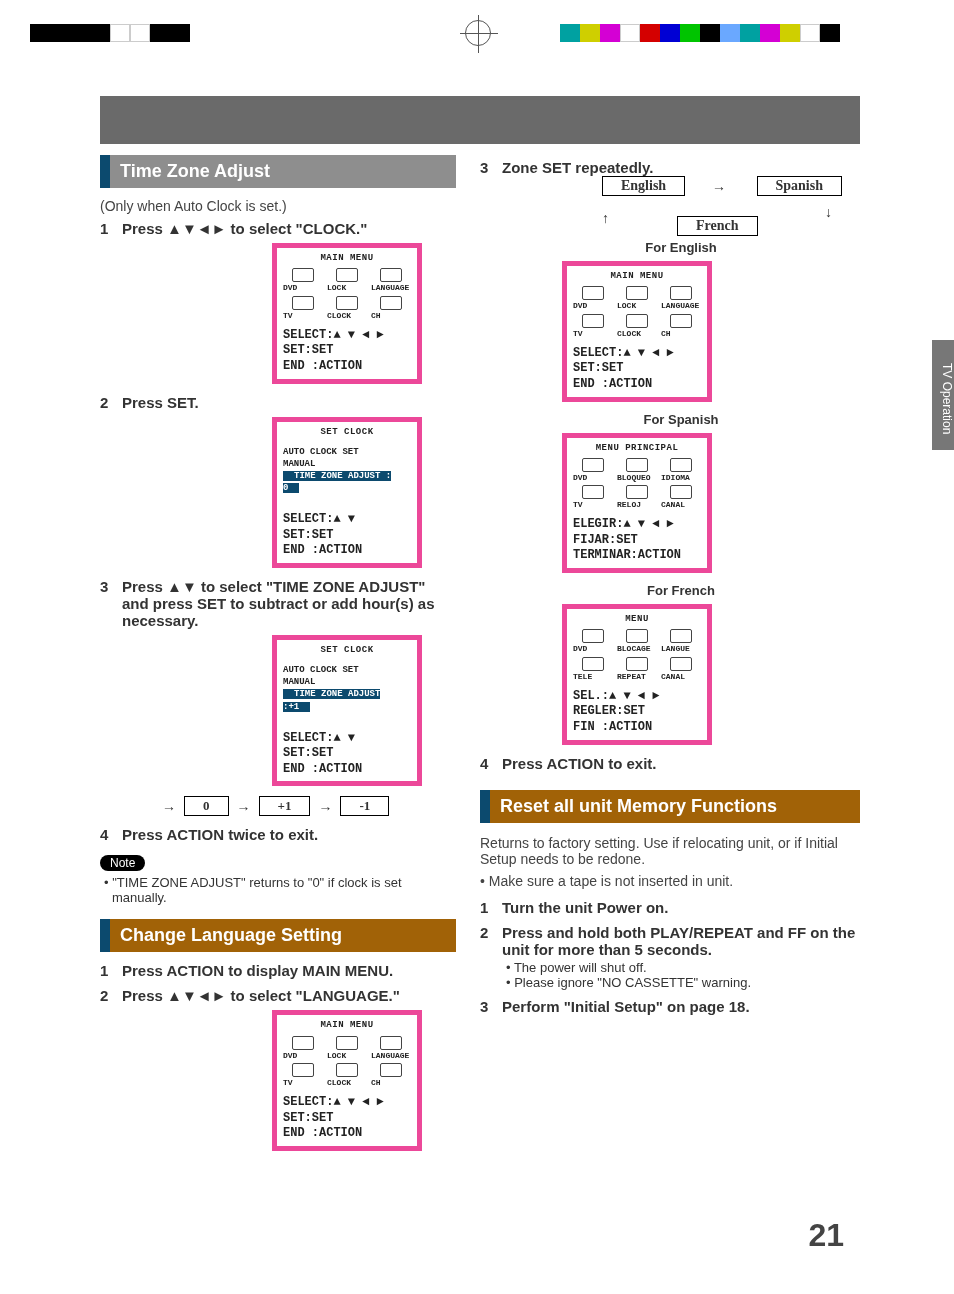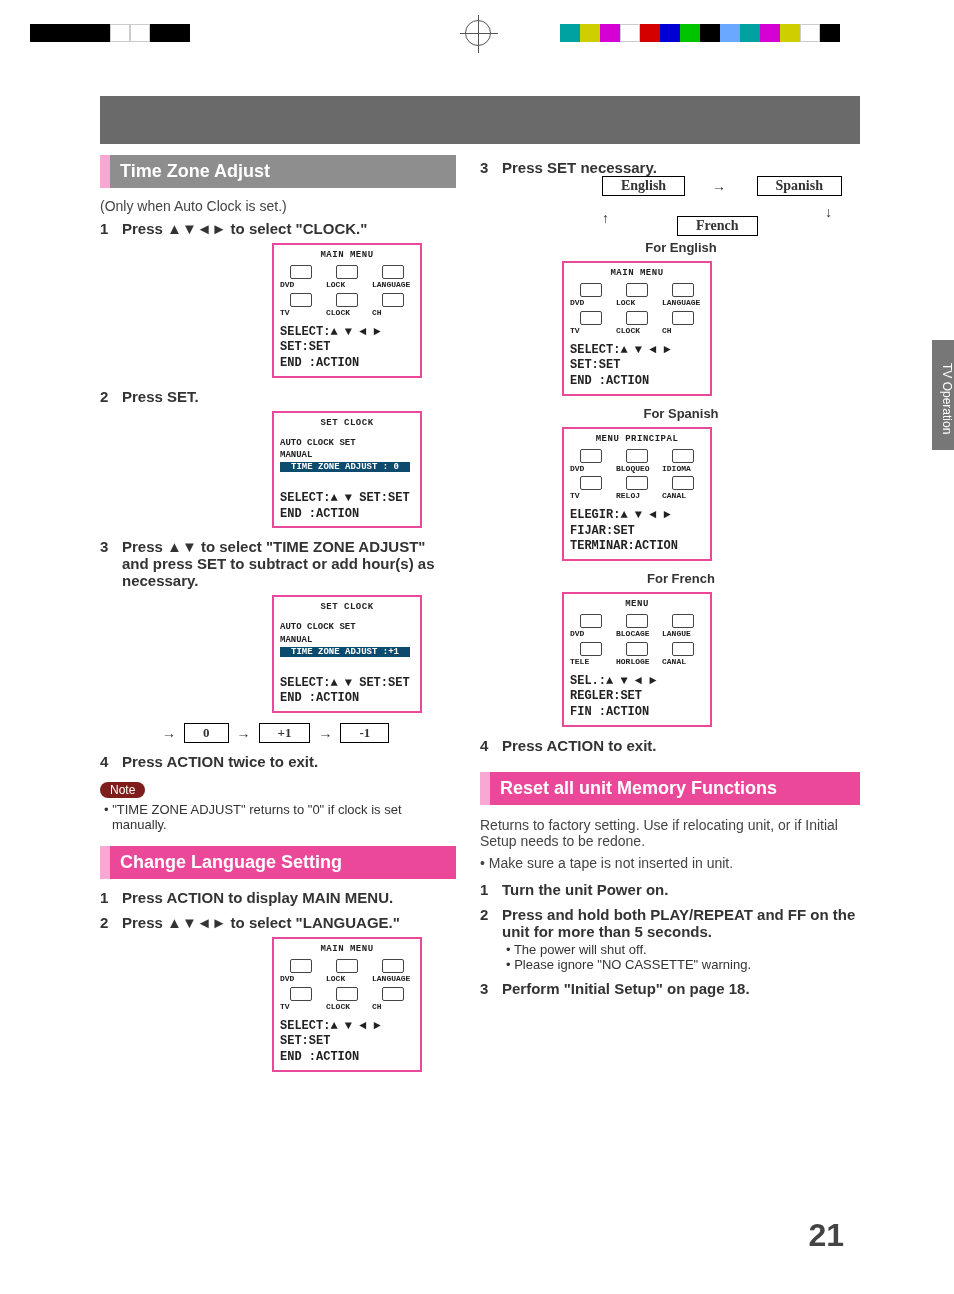--- a/index.html
+++ b/index.html
@@ -29,41 +29,41 @@
   .page {
     position: absolute;
     top: 155px; left: 100px;
     width: 760px;
   }
   .cols { display: flex; gap: 24px; }
   .col { width: 50%; }
 
   .sec-head {
     background: #8e8e8e;
-    border-left: 10px solid #f9a8d4;
+    border-left: 10px solid #0c4a6e;
     color: #fff;
     font-weight: bold;
     font-size: 18px;
     padding: 6px 10px;
     margin-bottom: 6px;
     display: inline-block;
     width: 100%;
   }
-  .sec-head.light { background: #ec4899; }
+  .sec-head.light { background: #a16207; }
   .sub { font-size: 14px; color: #444; margin: 4px 0 6px; }
   ol.steps { list-style: none; counter-reset: s; }
   ol.steps > li { counter-increment: s; position: relative; padding-left: 22px; margin: 4px 0 8px; font-weight: bold; font-size: 15px; color: #333; }
   ol.steps > li::before { content: counter(s); position: absolute; left: 0; top: 0; font-weight: bold; }
   ol.steps > li .body { font-weight: normal; font-size: 13px; color: #333; margin-top: 2px; }
-  .note-pill { display:inline-block; background:#7f1d1d; color:#fff; border-radius:9px; font-size:12px; padding:1px 10px; margin: 4px 0; }
+  .note-pill { display:inline-block; background:#000000; color:#fff; border-radius:9px; font-size:12px; padding:1px 10px; margin: 4px 0; }
   .bullet { font-size: 13px; padding-left: 12px; text-indent: -8px; color:#333; }
   .screen {
     width: 150px;
     margin: 6px 0 10px 150px;
-    border: 2px solid #ec4899;
+    border: 5px solid #ec4899;
     font-family: "Courier New", monospace;
     font-size: 9px;
     color: #222;
     padding: 4px 6px 4px;
     line-height: 1.35;
     background: #fff;
   }
   .screen .title { text-align: center; margin-bottom: 4px; letter-spacing: 0.5px; }
   .screen .grid { display: grid; grid-template-columns: repeat(3, 1fr); gap: 2px 4px; font-size: 8px; }
   .screen .grid .ic { width: 22px; height: 14px; margin: 0 auto 1px; border:1px solid #444; border-radius:2px; position:relative; }
@@ -229,21 +229,21 @@
             <div>SELECT:▲ ▼ ◄ ►   SET:SET</div>
             <div>END   :ACTION</div>
           </div>
         </div>
       </li>
     </ol>
   </div>
 
   <div class="col">
     <ol class="steps" start="3" style="counter-reset: s 2;">
-      <li><span>Press SET necessary.</span>
+      <li><span>Zone SET repeatedly.</span>
         <div class="cycle">
           <div class="n" style="top:0; left:20px">English</div>
           <div class="n" style="top:0; right:20px">Spanish</div>
           <div class="n" style="bottom:0; left:95px">French</div>
           <span class="arrow-sym" style="position:absolute; top:2px; left:130px">→</span>
           <span class="arrow-sym" style="position:absolute; top:28px; right:30px">↓</span>
           <span class="arrow-sym" style="position:absolute; bottom:10px; left:20px">↑</span>
         </div>
 
         <div class="caption">For English</div>
@@ -281,21 +281,21 @@
         </div>
 
         <div class="caption">For French</div>
         <div class="screen lang">
           <div class="title">MENU</div>
           <div class="grid">
             <div><div class="ic"></div><span>DVD</span></div>
             <div><div class="ic"></div><span>BLOCAGE</span></div>
             <div><div class="ic"></div><span>LANGUE</span></div>
             <div><div class="ic"></div><span>TELE</span></div>
-            <div><div class="ic"></div><span>HORLOGE</span></div>
+            <div><div class="ic"></div><span>REPEAT</span></div>
             <div><div class="ic"></div><span>CANAL</span></div>
           </div>
           <div class="foot">
                 <div>SEL.:▲ ▼ ◄ ► REGLER:SET</div>
                 <div>FIN   :ACTION</div>
               </div>
         </div>
       </li>
 
       <li><span>Press ACTION to exit.</span></li>

